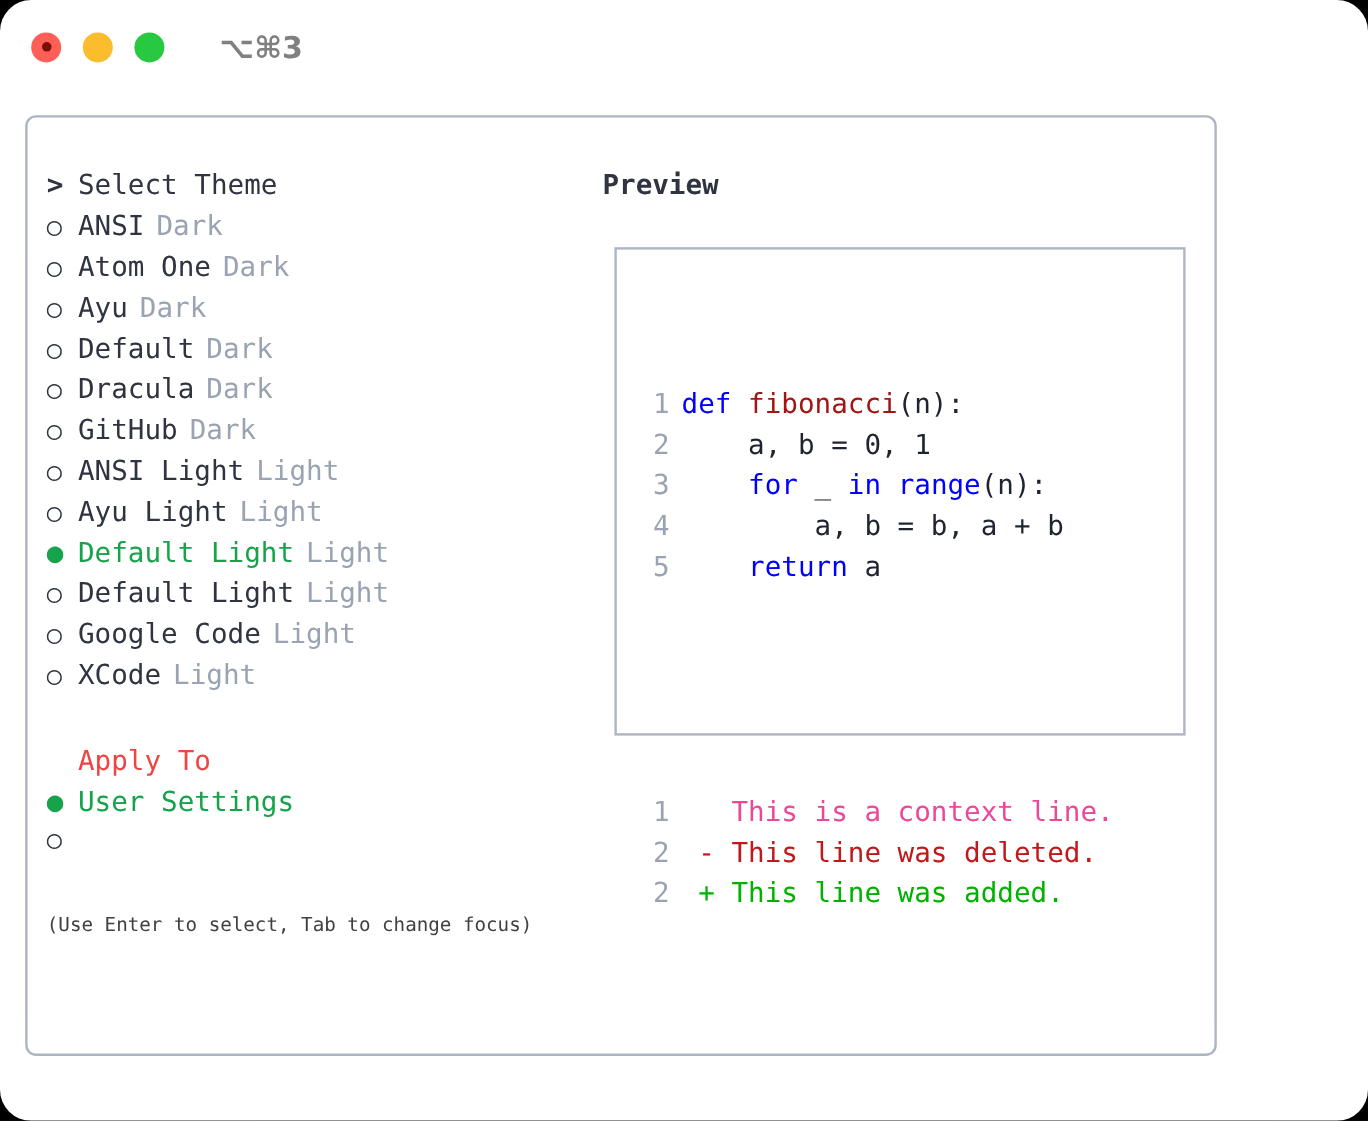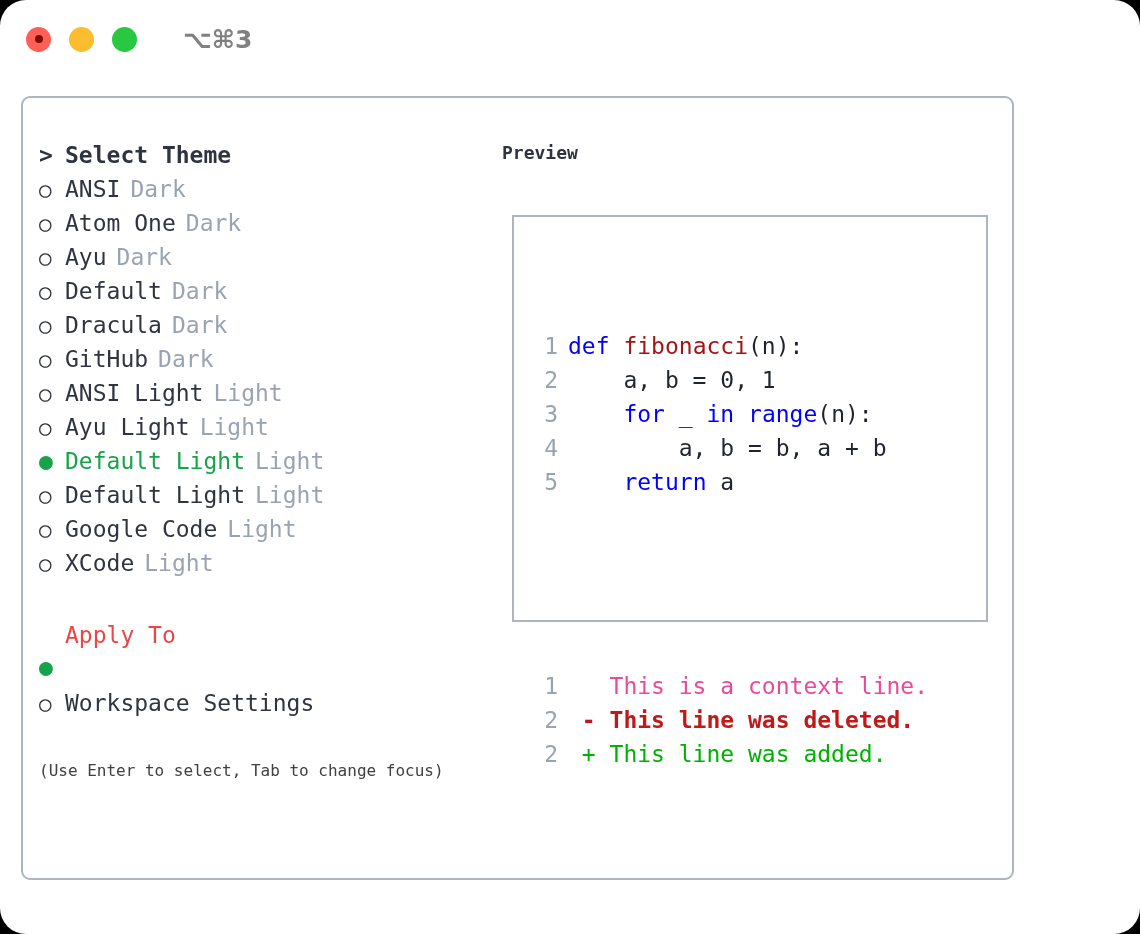--- a/index.html
+++ b/index.html
@@ -86,21 +86,21 @@
   .marker {
     width: 26px;
     flex: 0 0 26px;
     display: inline-block;
     text-align: left;
     font-size: 21px;
     line-height: 1;
     color: #2f3440;
   }
   .row-header .marker { font-weight: bold; font-size: 23px; }
-  .row-header .label  { font-weight: bold; }
+  .row-header .label  { font-weight: normal; }
   .label { color: #2f3440; }
   .tag {
     color: #9aa3b2;
     margin-left: 10px;
   }
   .row-selected .marker,
   .row-selected .label { color: #16a34a; }
   .row-selected .marker { font-size: 23px; }
 
   .section-title {
@@ -122,24 +122,24 @@
     white-space: pre-wrap;
   }
 
   
   .right-col {
     position: absolute;
     left: 479px; top: 44px;
     width: 490px;
   }
   .preview-title {
-    font-size: 18px;
+    font-size: 23px;
     font-weight: bold;
     color: #2f3440;
-    margin-bottom: 52px;
+    margin-bottom: 38px;
   }
   .preview-box {
     position: relative;
     left: 10px;
     width: 476px;
     height: 407px;
     border: 2px solid #adb5c2;
     box-sizing: border-box;
     background: #ffffff;
   }
@@ -157,21 +157,21 @@
     text-align: right;
     color: #9aa3b2;
     margin-right: 10px;
   }
   .code-text { white-space: pre; }
   .tok-kw   { color: #0000ff; }
   .tok-fn   { color: #a31515; }
   .tok-txt  { color: #1f2430; }
   .blank-gap { height: 34px; }
   .diff-ctx { color: #ec4899; }
-  .diff-del { color: #c01919; font-weight: bold; }
+  .diff-del { color: #c01919; }
   .diff-add { color: #00b200; }
 </style>
 </head>
 <body>
 
 <div class="page">
 
   <div class="titlebar">
     <div class="dots">
       <div class="dot dot-red">
@@ -205,22 +205,22 @@
           <div class="row"><span class="marker">○</span><span class="label">Default Light</span><span class="tag">Light</span></div>
           <div class="row"><span class="marker">○</span><span class="label">Google Code</span><span class="tag">Light</span></div>
           <div class="row"><span class="marker">○</span><span class="label">XCode</span><span class="tag">Light</span></div>
         </div>
 
       <div class="spacer-lg"></div>
 
       <div class="section-title">Apply To</div>
 
       <div id="apply-list">
-          <div class="row row-selected"><span class="marker">●</span></div>
-          <div class="row"><span class="marker">○</span><span class="label">Workspace Settings</span></div>
+          <div class="row row-selected"><span class="marker">●</span><span class="label">User Settings</span></div>
+          <div class="row"><span class="marker">○</span></div>
         </div>
 
       <div class="spacer-md"></div>
 
       <div class="hint">(Use Enter to select, Tab to change focus)</div>
     </div>
 
     <div class="right-col">
       <div class="preview-title">Preview</div>
 

